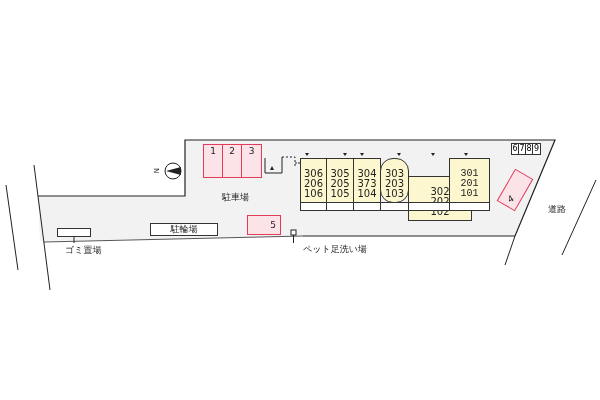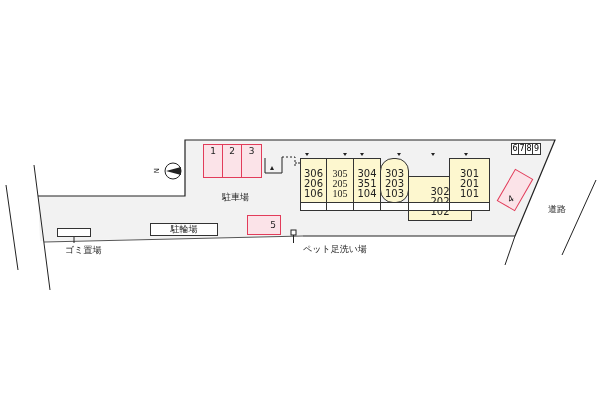--- a/index.html
+++ b/index.html
@@ -82,41 +82,41 @@
 <div class="tri" style="left:397px; top:153px;"></div>
 <div class="tri" style="left:431px; top:153px;"></div>
 <div class="tri" style="left:464px; top:153px;"></div>
 
 <div>
   <div class="unit" style="left:300px; top:158px; width:27px; height:45px;">
     <div>306</div>
     <div>206</div>
     <div>106</div>
   </div>
-  <div class="unit" style="left:326px; top:158px; width:28px; height:45px;font-family:Liberation Serif, serif;">
+  <div class="unit" style="left:326px; top:158px; width:28px; height:45px;">
     <div>305</div>
     <div>205</div>
     <div>105</div>
   </div>
   <div class="unit" style="left:353px; top:158px; width:28px; height:45px;">
     <div>304</div>
-    <div>351</div>
+    <div>373</div>
     <div>104</div>
   </div>
   <div class="unit" style="left:380px; top:158px; width:29px; height:45px;border-radius:13px;">
     <div>303</div>
     <div>203</div>
     <div>103</div>
   </div>
   <div class="unit" style="left:408px; top:176px; width:64px; height:45px;">
     <div>302</div>
     <div>202</div>
     <div>102</div>
   </div>
-  <div class="unit" style="left:449px; top:158px; width:41px; height:45px;">
+  <div class="unit" style="left:449px; top:158px; width:41px; height:45px;font-family:Liberation Mono, monospace;">
     <div>301</div>
     <div>201</div>
     <div>101</div>
   </div>
 
   <div class="unit-foot" style="left:300px; top:202px; width:27px; height:9px;"></div>
   <div class="unit-foot" style="left:326px; top:202px; width:28px; height:9px;"></div>
   <div class="unit-foot" style="left:353px; top:202px; width:28px; height:9px;"></div>
   <div class="unit-foot" style="left:380px; top:202px; width:29px; height:9px;"></div>
   <div class="unit-foot" style="left:408px; top:202px; width:42px; height:9px;"></div>

